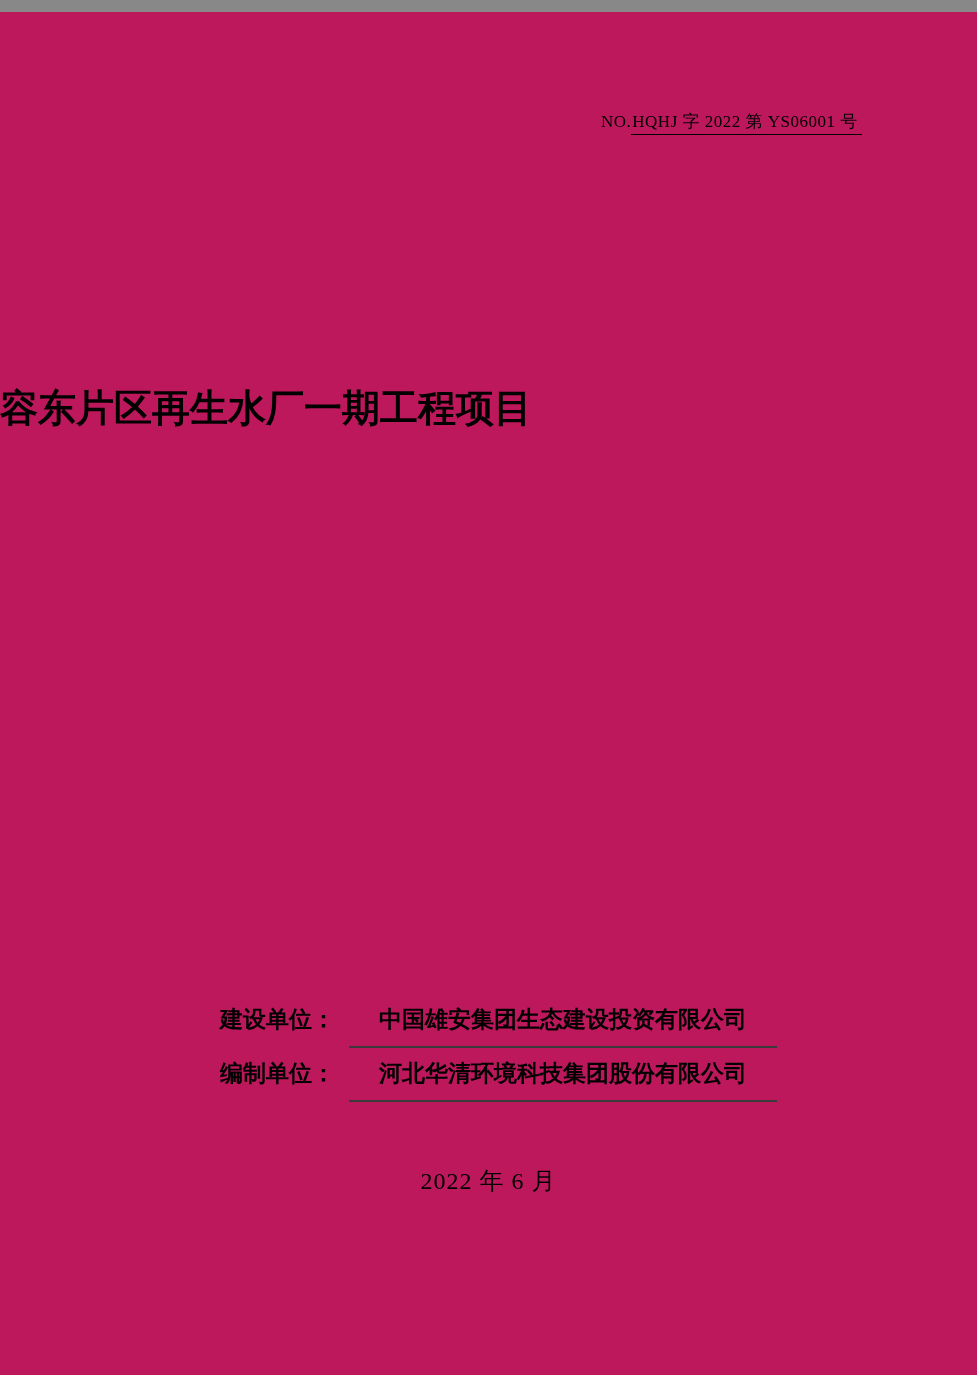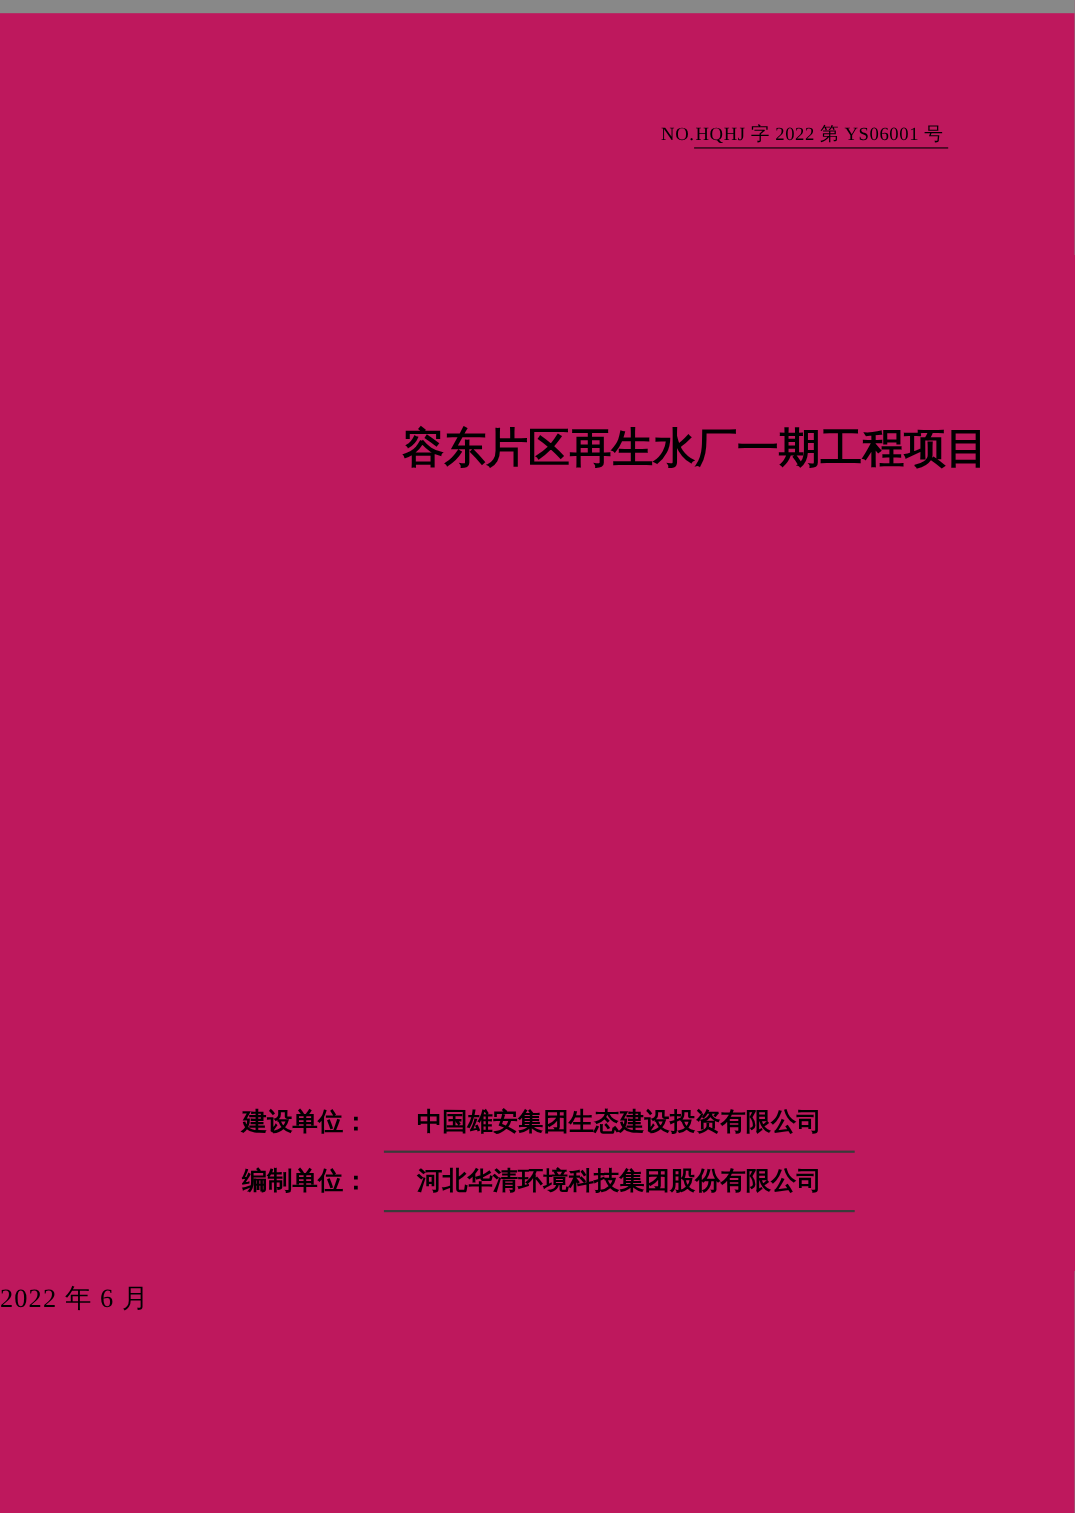--- a/index.html
+++ b/index.html
@@ -29,21 +29,21 @@
     display: inline-block;
     border-bottom: 1.5px solid #000000;
     padding: 0 4px 2px 1px;
   }
 
   
   .report-title {
     position: absolute;
     left: 0;
     width: 898px;
-    text-align: right;
+    text-align: left;
     font-family: Liberation Serif, serif;
     font-weight: bold;
     font-size: 38px;
     line-height: 44px;
     letter-spacing: 0px;
     white-space: nowrap;
   }
   .title-line1 { top: 374px; }
   .title-line2 { top: 450px; }
 
@@ -80,20 +80,21 @@
     border-bottom: 2px solid #3a3a3a;
     white-space: nowrap;
   }
 
   
   .report-date {
     position: absolute;
     top: 1155px;
     left: 0;
     width: 977px;
+    text-align: center;
     font-family: "Liberation Serif", "DejaVu Serif", serif;
     font-size: 24px;
     line-height: 28px;
     letter-spacing: 1px;
     white-space: nowrap;
   }
 </style>
 </head>
 <body>
 

